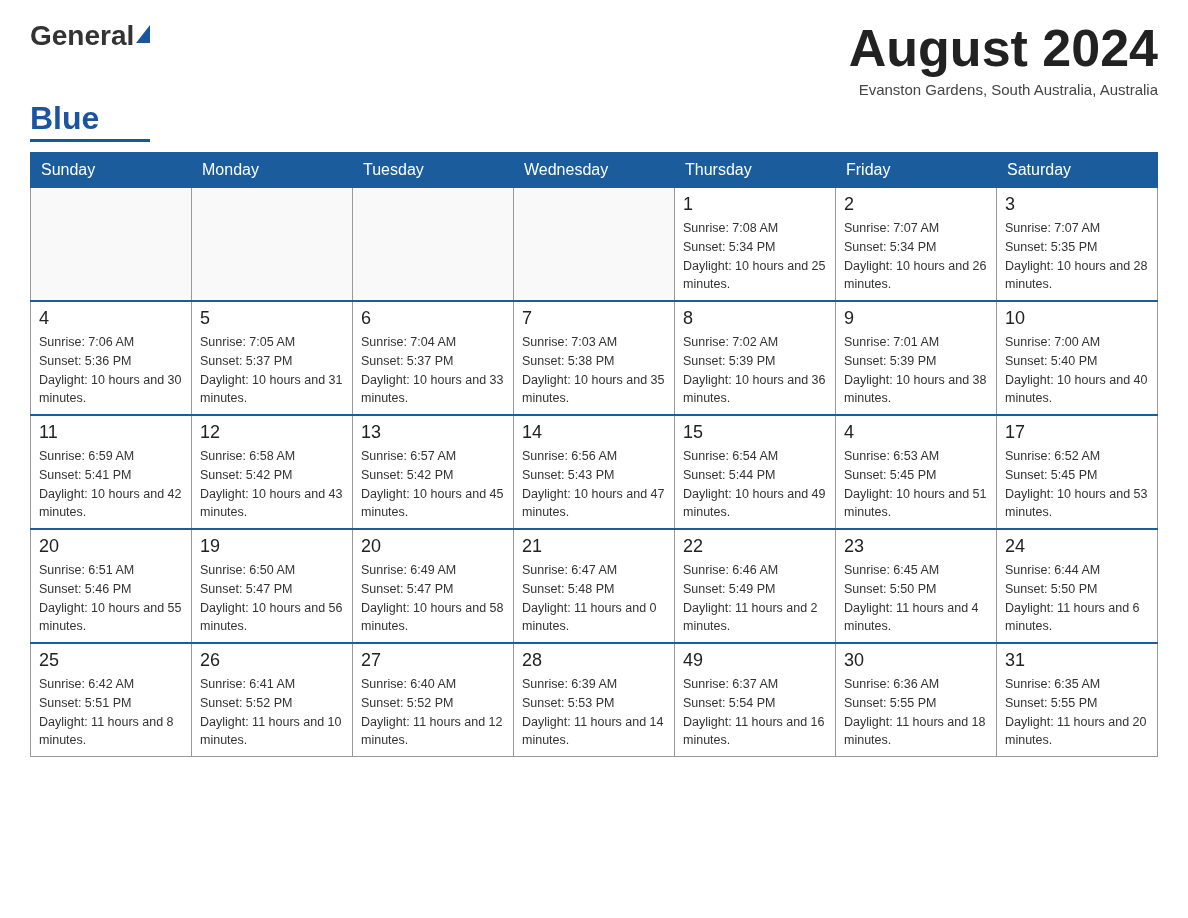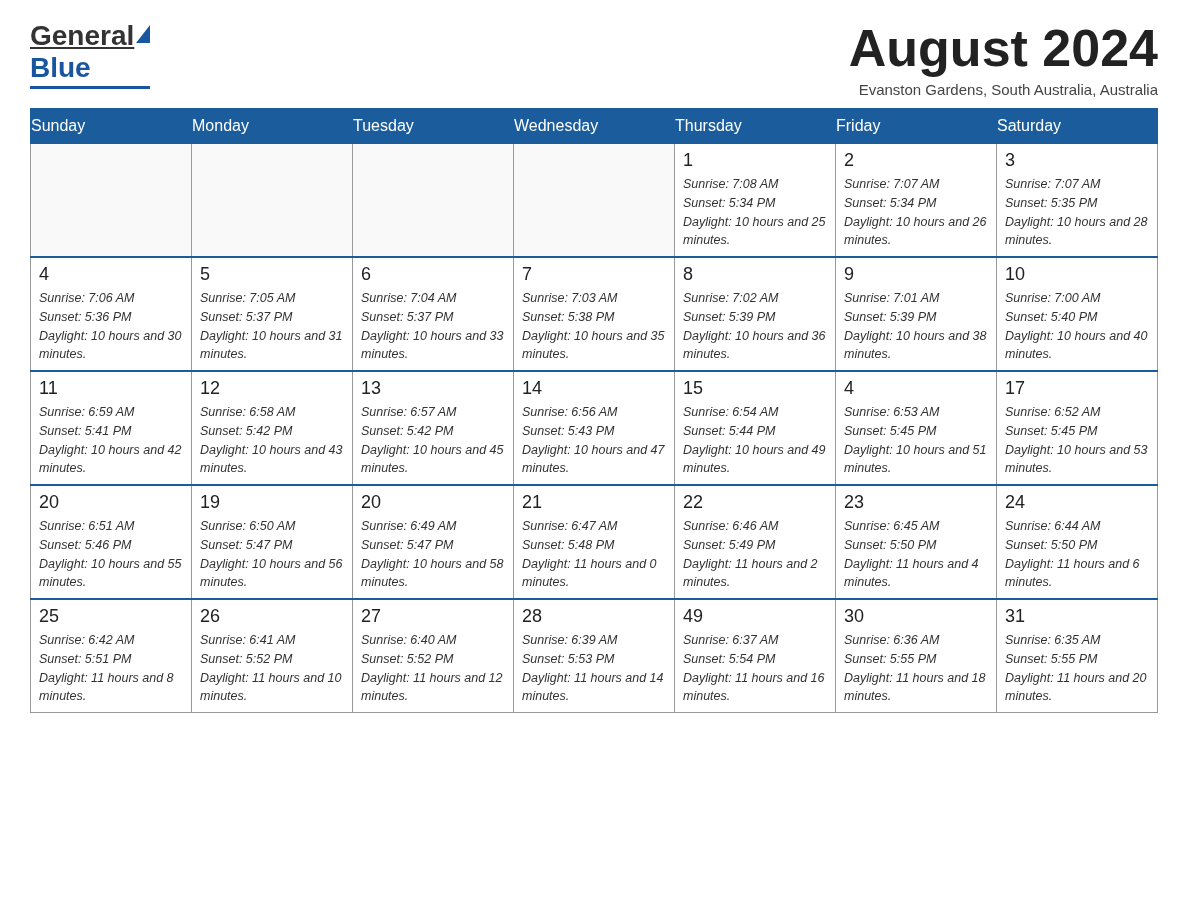--- a/index.html
+++ b/index.html
@@ -22,26 +22,26 @@
       align-items: flex-start;
     }
     .logo-top {
       display: flex;
       align-items: center;
     }
     .logo-text-general {
       font-size: 28px;
       font-weight: bold;
       color: #333;
-      text-decoration: underline;
     }
     .logo-text-blue {
-      font-size: 28px;
+      font-size: 32px;
       font-weight: bold;
       color: #1a56a0;
+      margin-top: 48px;
     }
     .logo-triangle {
       width: 0;
       height: 0;
       border-left: 14px solid transparent;
       border-right: 0px solid transparent;
       border-bottom: 18px solid #1a56a0;
       margin-left: 2px;
       margin-top: -4px;
     }
@@ -68,42 +68,41 @@
     .calendar-table {
       width: 100%;
       border-collapse: collapse;
       margin-top: 10px;
     }
     .calendar-table th {
       background: #1a5c9c;
       color: #fff;
       font-size: 16px;
       font-weight: normal;
-      padding: 8px 0;
+      padding: 8px 10px;
       text-align: left;
       border: 1px solid #1a5c9c;
     }
     .calendar-table td {
       border: 1px solid #999;
       vertical-align: top;
       padding: 6px 8px;
       width: 14.28%;
       height: 110px;
     }
     .day-number {
       font-size: 18px;
       color: #222;
       font-weight: normal;
       margin-bottom: 4px;
     }
     .day-info {
       font-size: 12.5px;
       color: #333;
       line-height: 1.5;
-      font-style: italic;
     }
     .empty-cell {
       background: #f9f9f9;
     }
     .row-border td {
       border-top: 2px solid #1a5c9c;
     }
   </style>
 </head>
 <body>

